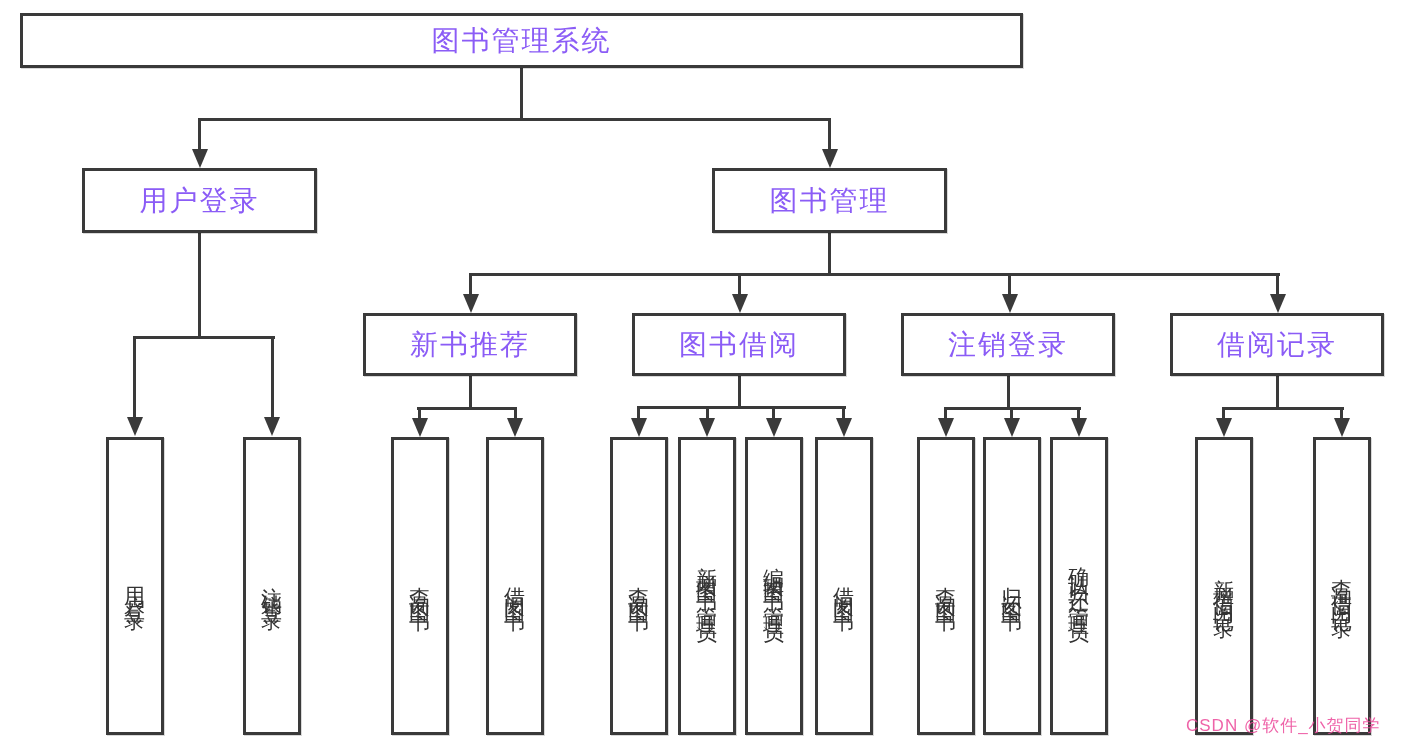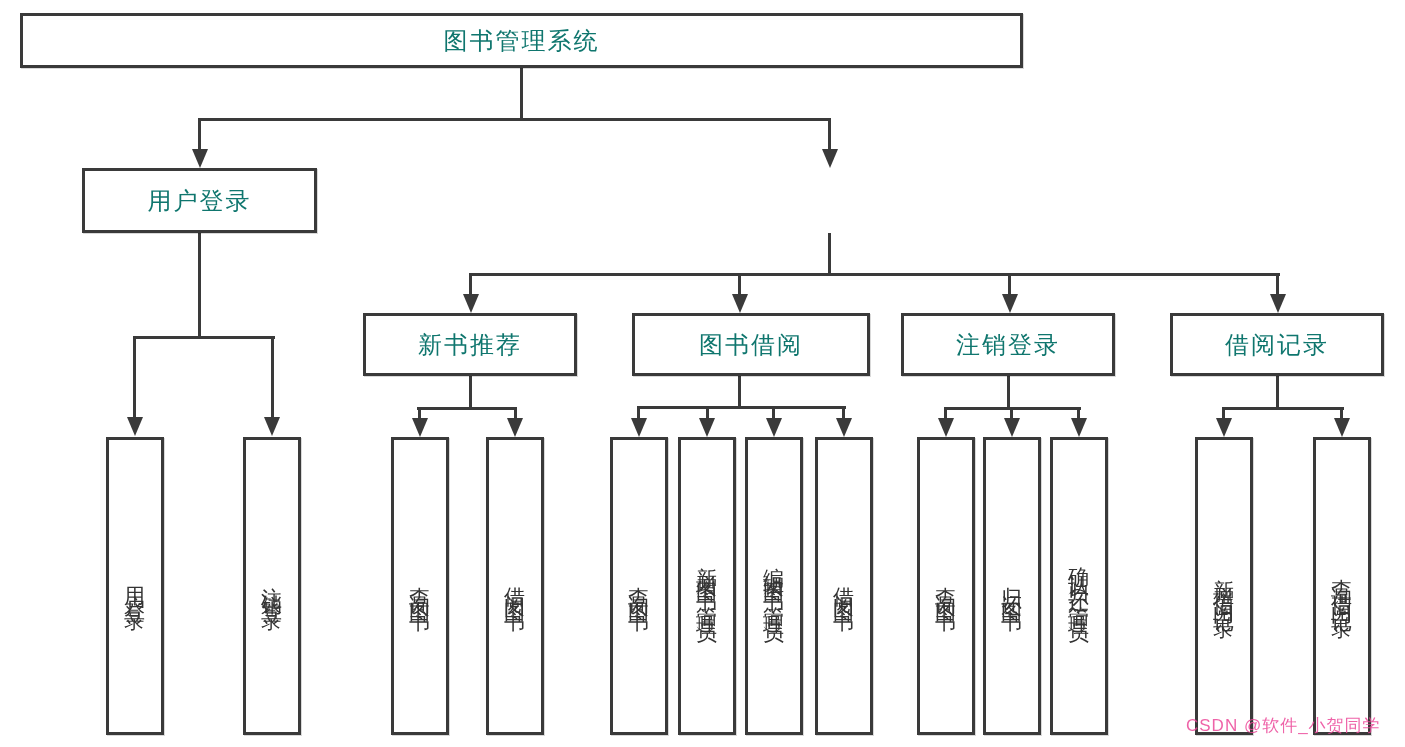--- a/index.html
+++ b/index.html
@@ -9,21 +9,21 @@
     overflow:hidden;color:#333333;
   }
   .stage{position:absolute;left:0;top:0;width:1405px;height:747px;}
   .box{
     position:absolute;box-sizing:border-box;
     border:3px solid #3a3a3a;background:#ffffff;
     display:flex;align-items:center;justify-content:center;
     box-shadow:1px 1px 0 rgba(0,0,0,0.15);
   }
   .h-label{
-    font-size:24px;letter-spacing:2px;color:#0f766e;white-space:nowrap;
+    font-size:28px;letter-spacing:2px;color:#8b5cf6;white-space:nowrap;
   }
   .v-label{
     writing-mode:vertical-lr;text-orientation:mixed;
     font-size:21px;letter-spacing:8px;color:#333333;
     line-height:1;
   }
   .line{position:absolute;background:#3a3a3a;}
   .ahead{
     position:absolute;width:0;height:0;
     border-left:8px solid transparent;border-right:8px solid transparent;
@@ -98,25 +98,28 @@
   <div class="line" style="left:1340px;top:407px;width:3px;height:14px;"></div>
   <div class="ahead" style="left:1334px;top:418px;"></div>
 
   <div class="box" style="left:20px;top:13px;width:1003px;height:55px;">
     <span class="h-label">图书管理系统</span>
   </div>
 
   <div class="box" style="left:82px;top:168px;width:235px;height:65px;">
     <span class="h-label">用户登录</span>
   </div>
+  <div class="box" style="left:712px;top:168px;width:235px;height:65px;">
+    <span class="h-label">图书管理</span>
+  </div>
 
   <div class="box" style="left:363px;top:313px;width:214px;height:63px;align-items:center;">
     <span class="h-label">新书推荐</span>
   </div>
-  <div class="box" style="left:632px;top:313px;width:238px;height:63px;">
+  <div class="box" style="left:632px;top:313px;width:214px;height:63px;">
     <span class="h-label">图书借阅</span>
   </div>
   <div class="box" style="left:901px;top:313px;width:214px;height:63px;">
     <span class="h-label">注销登录</span>
   </div>
   <div class="box" style="left:1170px;top:313px;width:214px;height:63px;">
     <span class="h-label">借阅记录</span>
   </div>
 
   <div class="box" style="left:106px;top:437px;width:58px;height:298px;">

